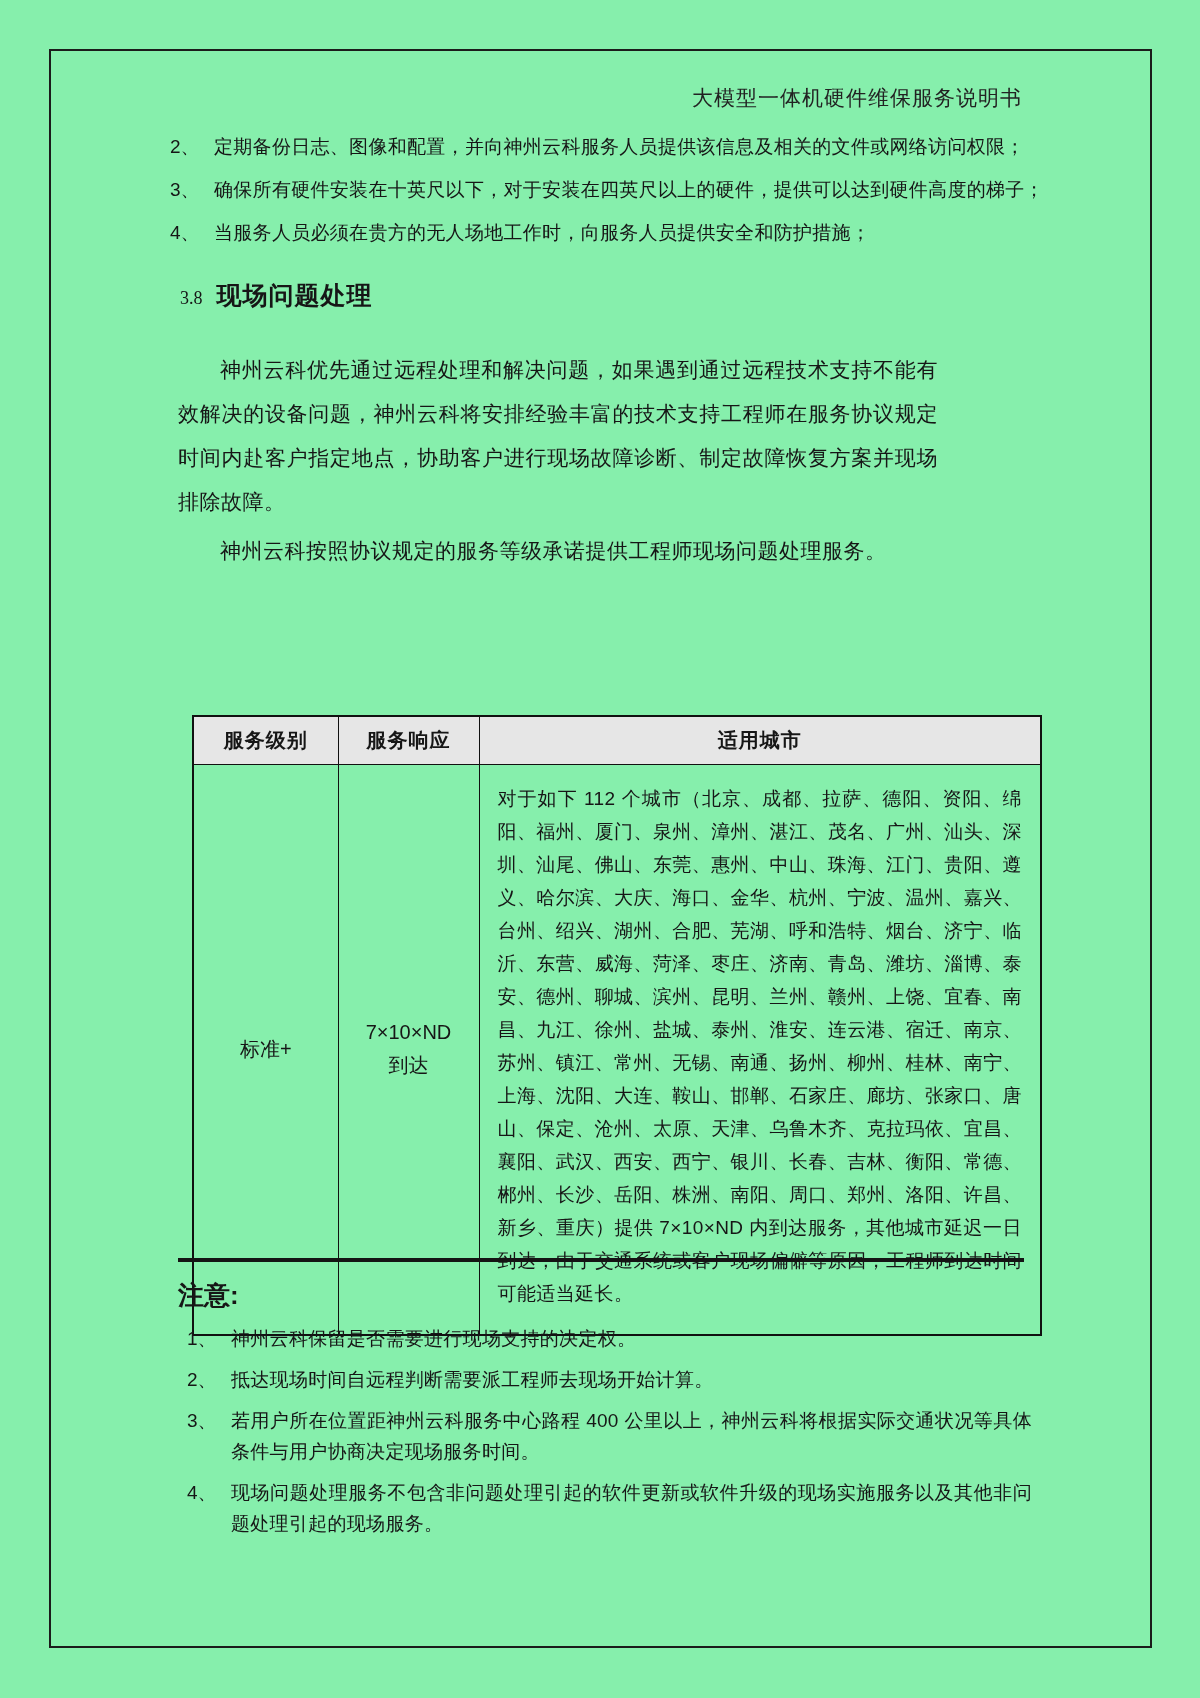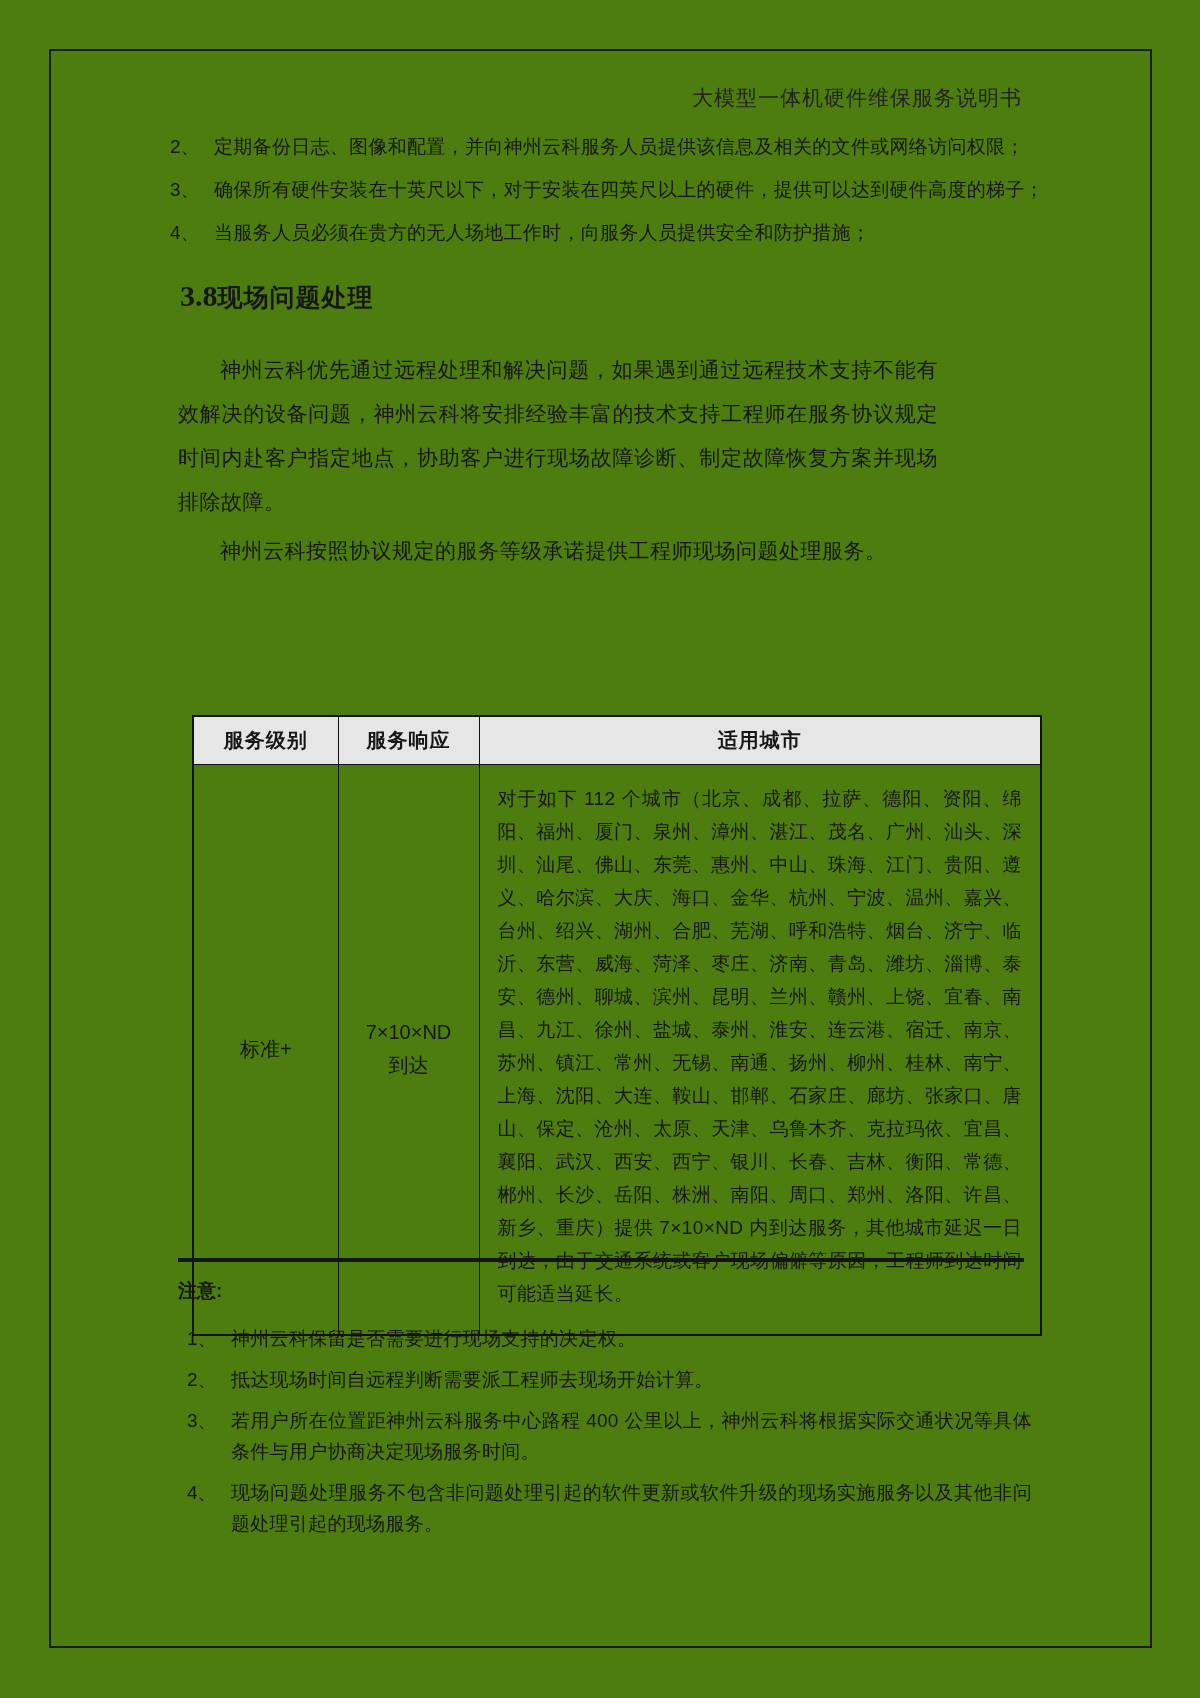--- a/index.html
+++ b/index.html
@@ -1,36 +1,36 @@
 <!DOCTYPE html>
 <html><head>
 <meta charset="utf-8">
 <style>
   * { margin:0; padding:0; box-sizing:border-box; }
   html,body { background:#ffffff; }
   .canvas {
-    position:relative; width:1200px; height:1698px; background:#4d7c0f;
+    position:relative; width:1200px; height:1698px; background:#86efac;
     font-family:"Liberation Sans", sans-serif; color:#161616; overflow:hidden;
   }
   .page-border {
     position:absolute; left:49px; top:49px; width:1103px; height:1599px;
     border:2px solid #1b1b1b;
   }
   .header-title {
     position:absolute; top:84px; right:178px;
     font-family:"Liberation Serif", serif; font-size:21px; color:#222;
     letter-spacing:1px;
   }
   .intro { position:absolute; top:136px; left:170px; width:880px; }
   .li-row { display:flex; margin-bottom:22px; font-size:19px; line-height:21px; }
   .li-num { width:44px; flex:0 0 44px; }
   .li-text { flex:1; letter-spacing:0.3px; }
   .sec-heading { position:absolute; top:279px; left:180px; }
-  .sec-num { font-family:"Liberation Serif", serif; font-size:30px; vertical-align:baseline;font-weight:bold; }
-  .sec-title { font-size:25px; font-weight:bold; letter-spacing:1px; }
+  .sec-num { font-family:"Liberation Serif", serif; font-size:18px; vertical-align:baseline; }
+  .sec-title { font-size:25px; font-weight:bold; margin-left:14px; letter-spacing:1px; }
   .para {
     position:absolute; left:178px; width:760px;
     font-size:21px; text-align:justify; text-indent:2em; letter-spacing:0.5px;
   }
   .para-1 { top:348px; line-height:44px; }
   .para-2 { top:536px; line-height:30px; }
   .cov-heading {
     position:absolute; top:604px; left:166px;
     font-size:22px; font-weight:bold; letter-spacing:0.5px;
   }
@@ -49,21 +49,21 @@
   .col-3 { width:562px; }
   .cell-level, .cell-response {
     text-align:center; vertical-align:middle; font-size:20px; line-height:33px;
   }
   .cell-cities {
     padding:17px 18px 24px 18px; font-size:19px; line-height:33px;
     text-align:justify; vertical-align:top; letter-spacing:0.4px;
     height:477px;
   }
   .divider { position:absolute; top:1258px; left:178px; width:846px; height:4px; background:#141414; }
-  .notes-label { position:absolute; top:1278px; left:178px; font-size:19px; font-weight:bold; }
+  .notes-label { position:absolute; top:1278px; left:178px; font-size:26px; font-weight:bold; }
   .notes { position:absolute; top:1323px; left:187px; width:845px; }
   .note-row { display:flex; margin-bottom:10px; font-size:19px; line-height:31px; }
   .note-num { width:44px; flex:0 0 44px; }
   .note-text { flex:1; text-align:justify; letter-spacing:0.3px; }
   .footer {
     position:absolute; top:1583px; left:0; width:100%; text-align:center;
     font-family:"Liberation Serif", serif; font-size:20px; color:#111;
   }
   .footer .pg { font-weight:bold; }
   .footer .sep { font-weight:normal; padding:0 8px; }

